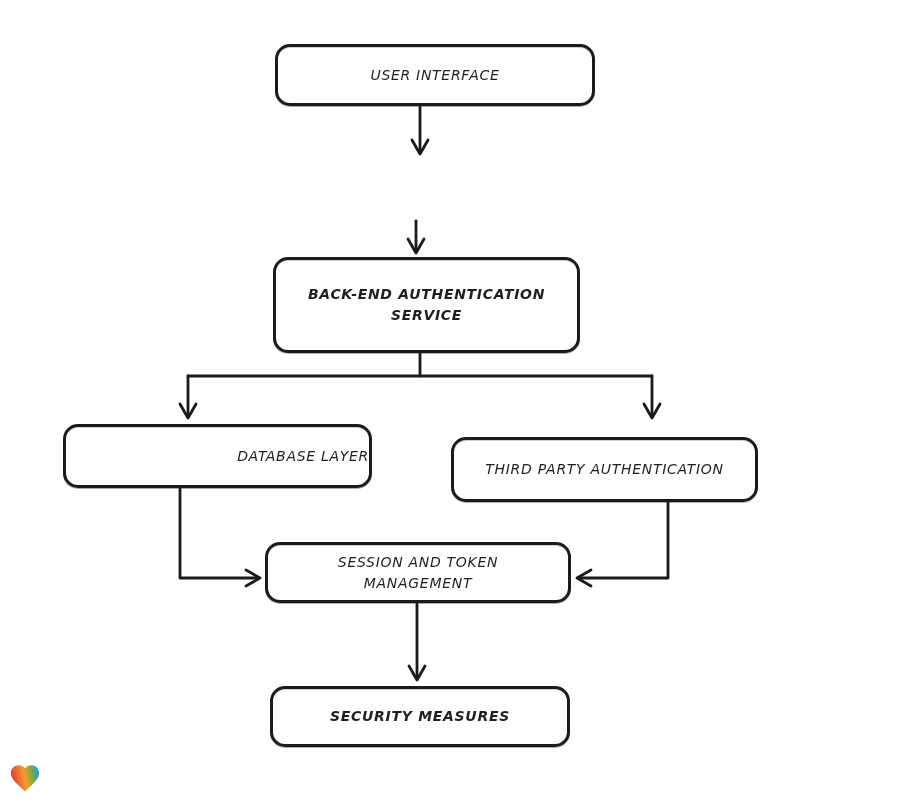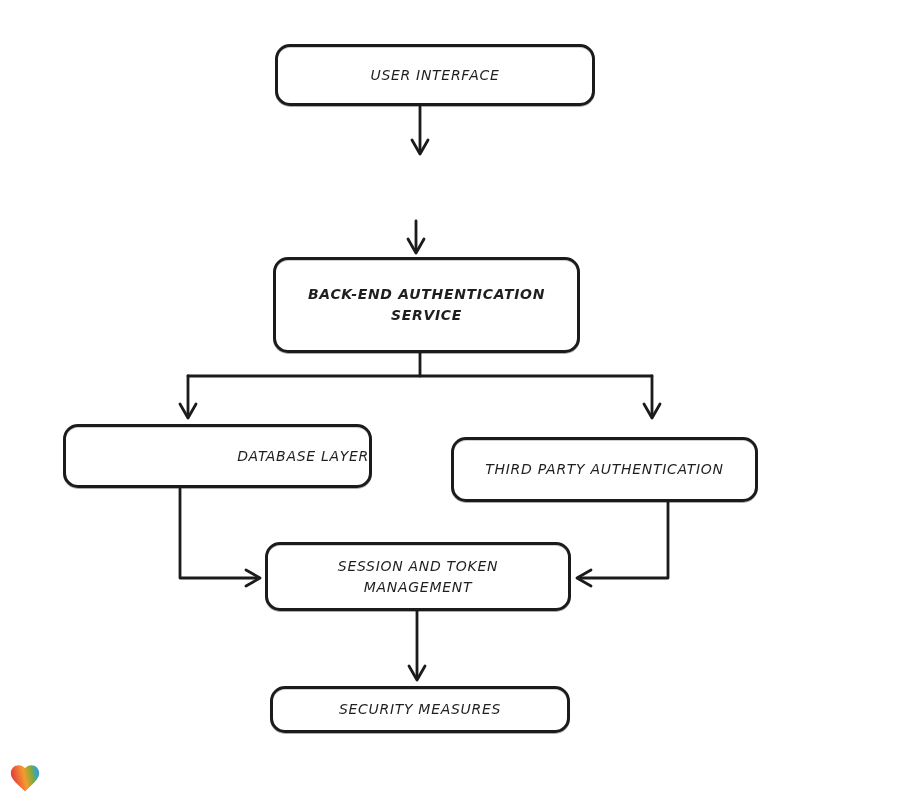--- a/index.html
+++ b/index.html
@@ -112,26 +112,26 @@
   </div>
 
   <div class="node" style="left:63px; top:424px; width:309px; height:64px;justify-content:flex-end;">
     <span>DATABASE LAYER</span>
   </div>
 
   <div class="node" style="left:451px; top:402px; width:307px; height:65px;margin-top:35px;">
     <span>THIRD PARTY AUTHENTICATION</span>
   </div>
 
-  <div class="node" style="left:265px; top:542px; width:306px; height:69px;">
+  <div class="node" style="left:265px; top:542px; width:306px; height:61px;">
     <span>SESSION AND TOKEN
 MANAGEMENT</span>
   </div>
 
-  <div class="node" style="left:270px; top:686px; width:300px; height:47px;">
+  <div class="node" style="left:270px; top:686px; width:300px; height:61px;font-weight:bold;">
     <span>SECURITY MEASURES</span>
   </div>
 
   <svg class="logo" viewBox="0 0 24 24" xmlns="http://www.w3.org/2000/svg">
     <defs>
       <linearGradient id="heartGrad" x1="0" y1="0.35" x2="1" y2="0.15">
         <stop offset="0" stop-color="#e23b3a"></stop>
         <stop offset="0.45" stop-color="#f59b2e"></stop>
         <stop offset="0.7" stop-color="#85ab35"></stop>
         <stop offset="0.92" stop-color="#2f9ed9"></stop>

